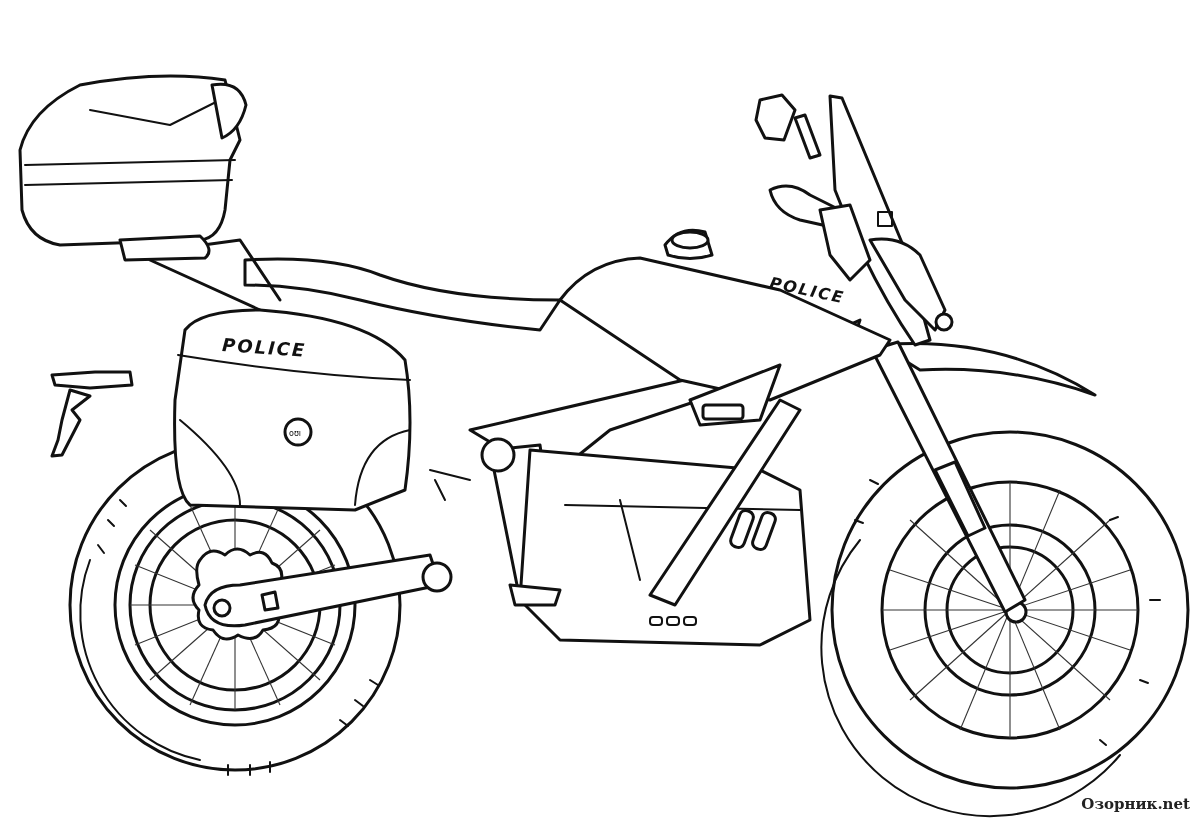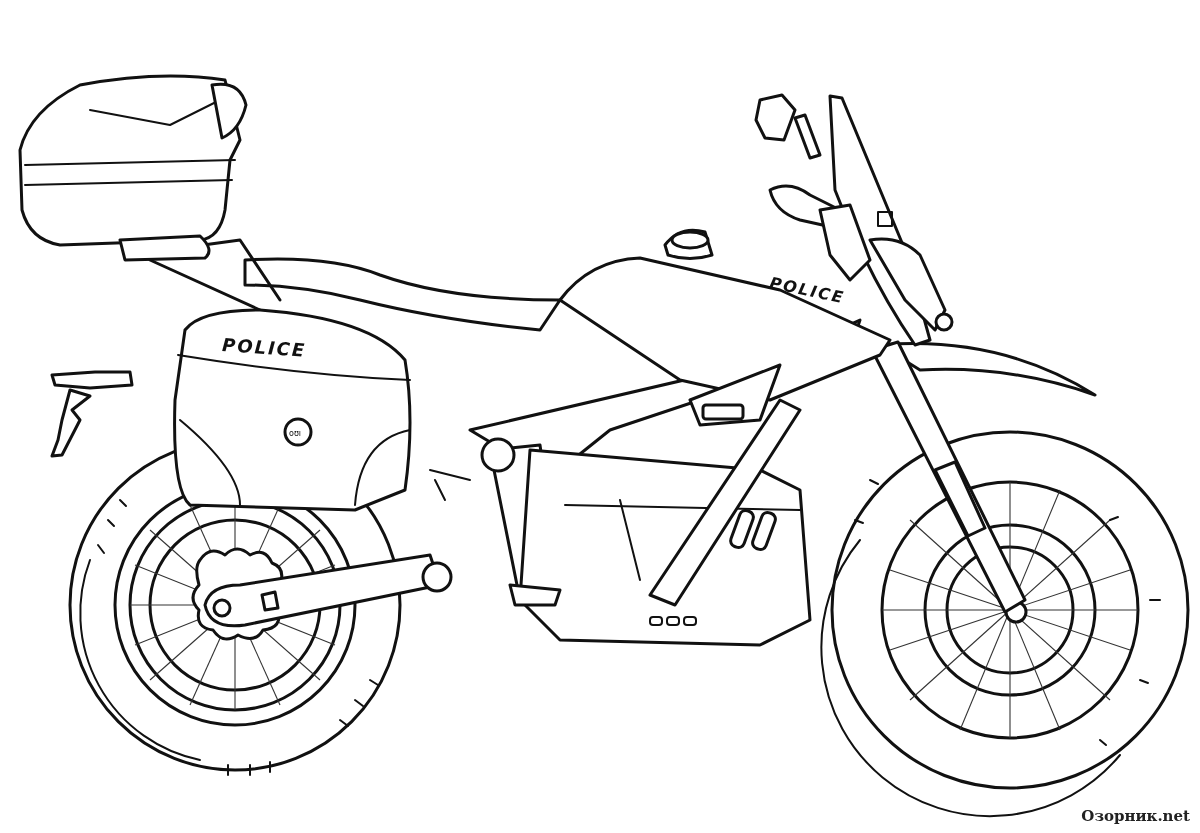--- a/index.html
+++ b/index.html
@@ -5,21 +5,21 @@
     html, body { margin: 0; padding: 0; background: #ffffff; }
     body { width: 1200px; height: 833px; position: relative; overflow: hidden;
            font-family: "DejaVu Sans", sans-serif; }
     #canvas { position: absolute; left: 0; top: 0; width: 1200px; height: 833px; }
     .ln { fill: none; stroke: #111; stroke-width: 3; stroke-linecap: round; stroke-linejoin: round; }
     .lnt { fill: none; stroke: #111; stroke-width: 2; stroke-linecap: round; stroke-linejoin: round; }
     .spk { fill: none; stroke: #333; stroke-width: 1.1; }
     .fillw { fill: #fff; stroke: #111; stroke-width: 3; stroke-linejoin: round; }
     .police-text { font-family: "DejaVu Sans", sans-serif; font-weight: bold; font-style: italic;
                    fill: #111; letter-spacing: 2px; }
-    .watermark { position: absolute; right: 10px; bottom: 8px; font-family: "DejaVu Serif", serif;
+    .watermark { position: absolute; right: 10px; bottom: 20px; font-family: "DejaVu Serif", serif;
                  font-weight: bold; font-size: 15px; color: #222; }
   </style>
 </head>
 <body>
 
 <svg id="canvas" viewBox="0 0 1200 833" xmlns="http://www.w3.org/2000/svg">
 
   <g>
     <circle class="ln" cx="235" cy="605" r="165"></circle>
     <path class="lnt" d="M90 560 A150 150 0 0 0 200 760"></path>

